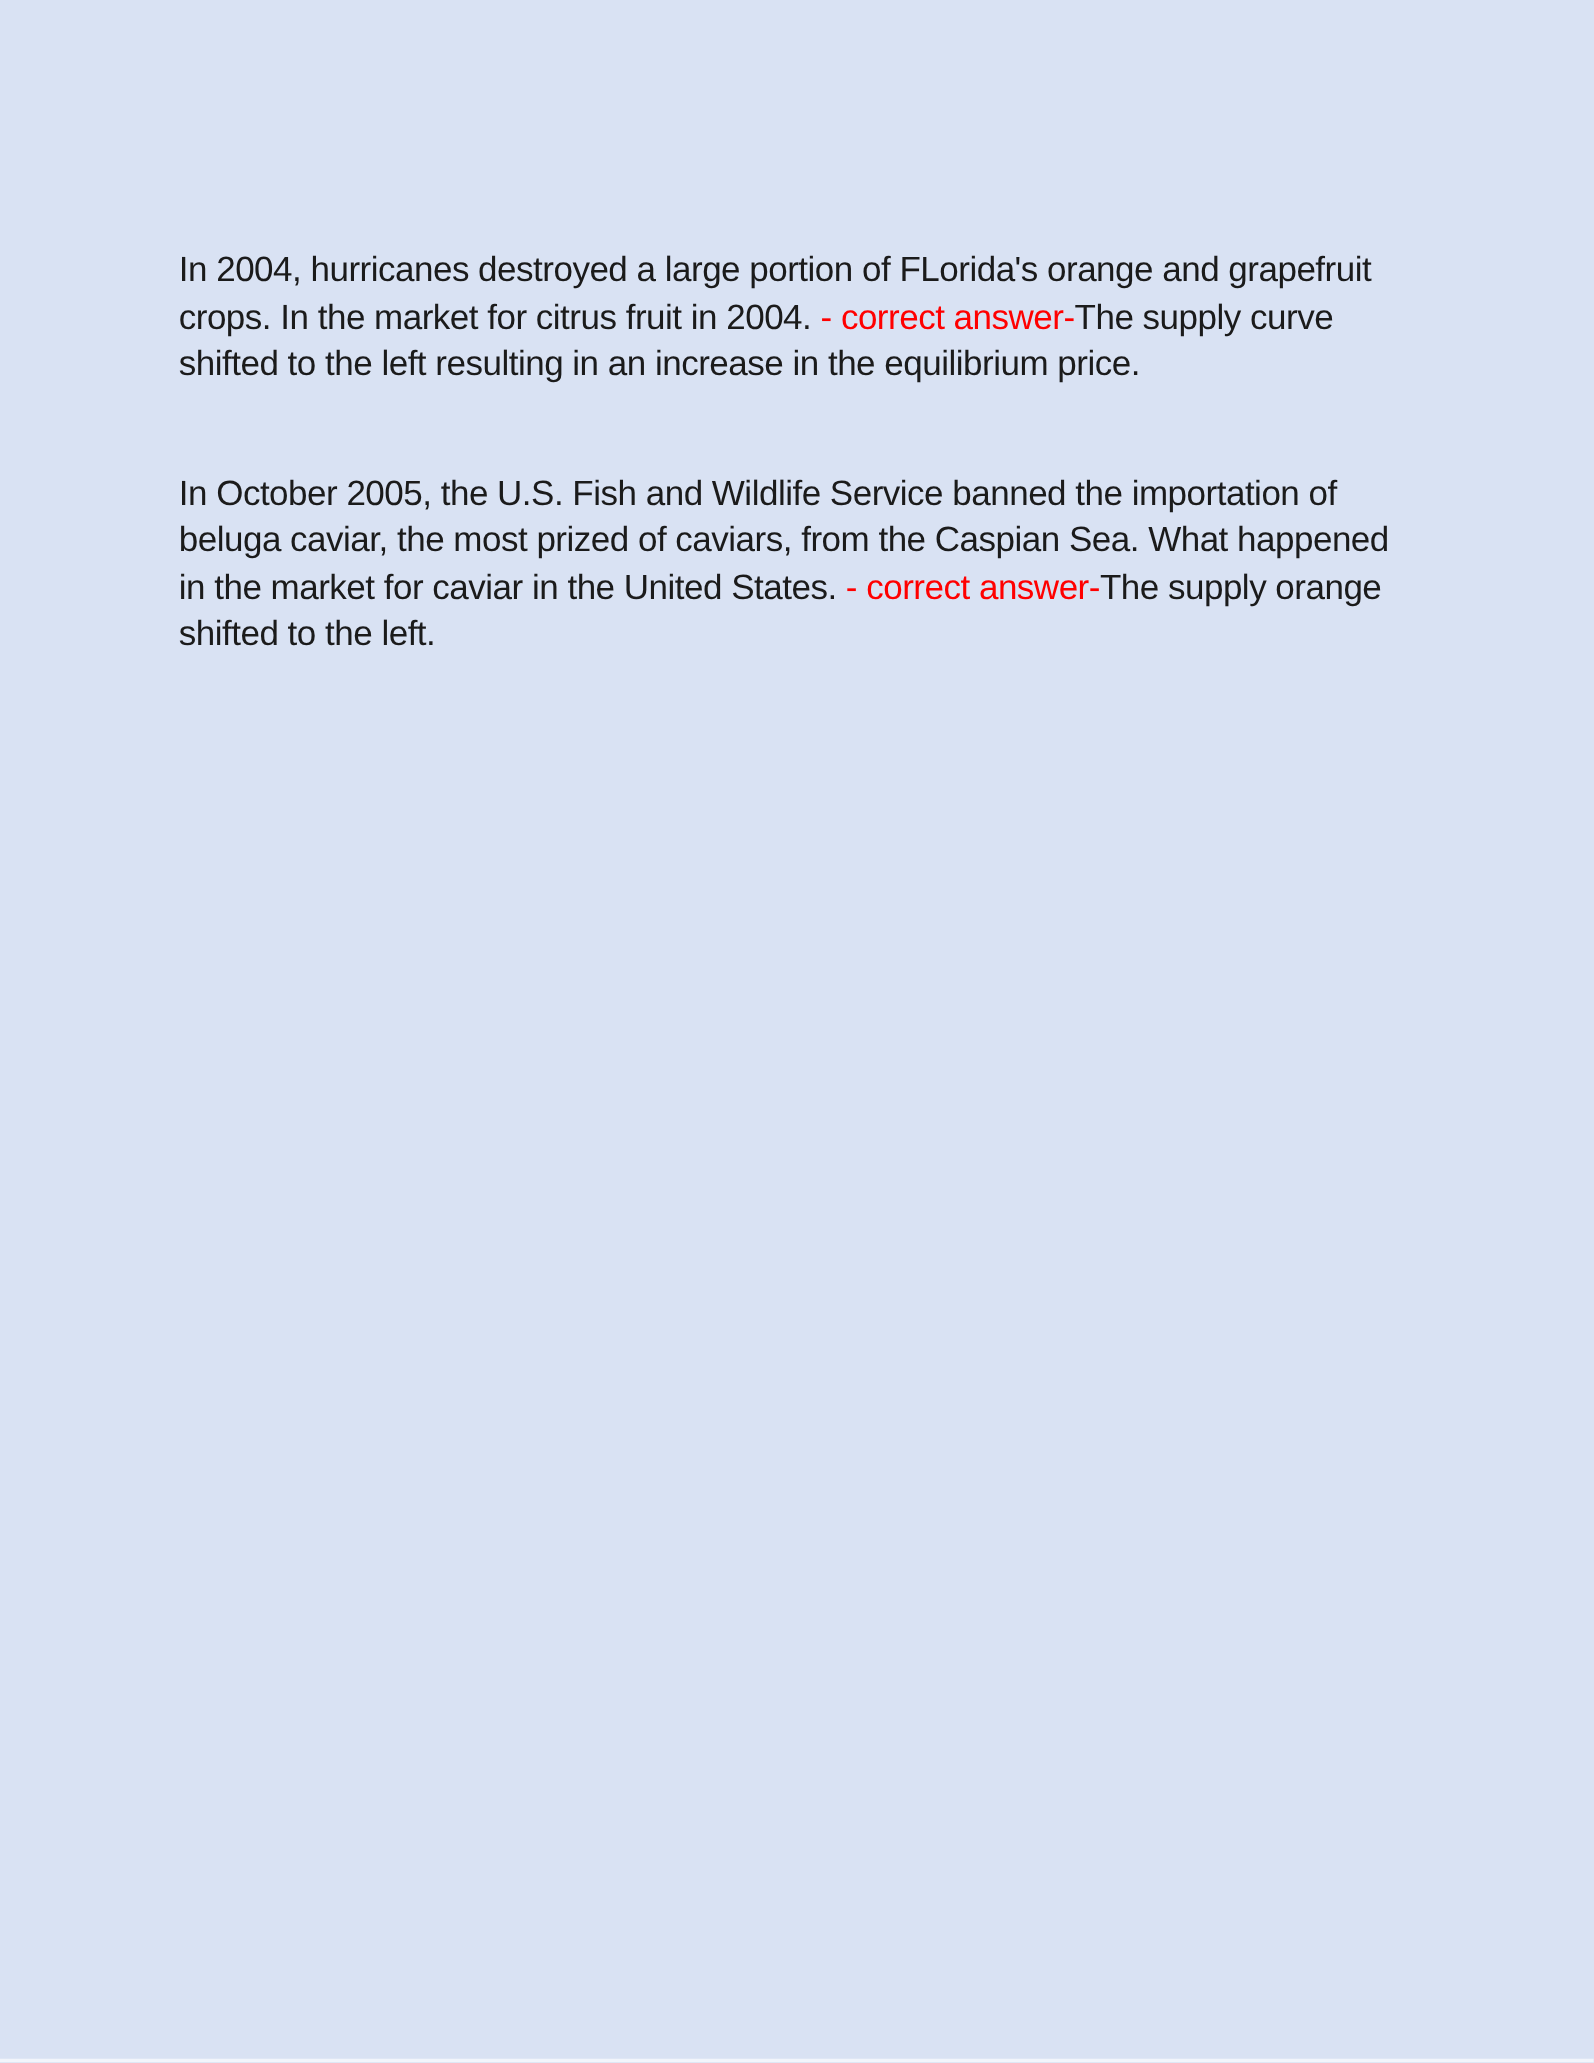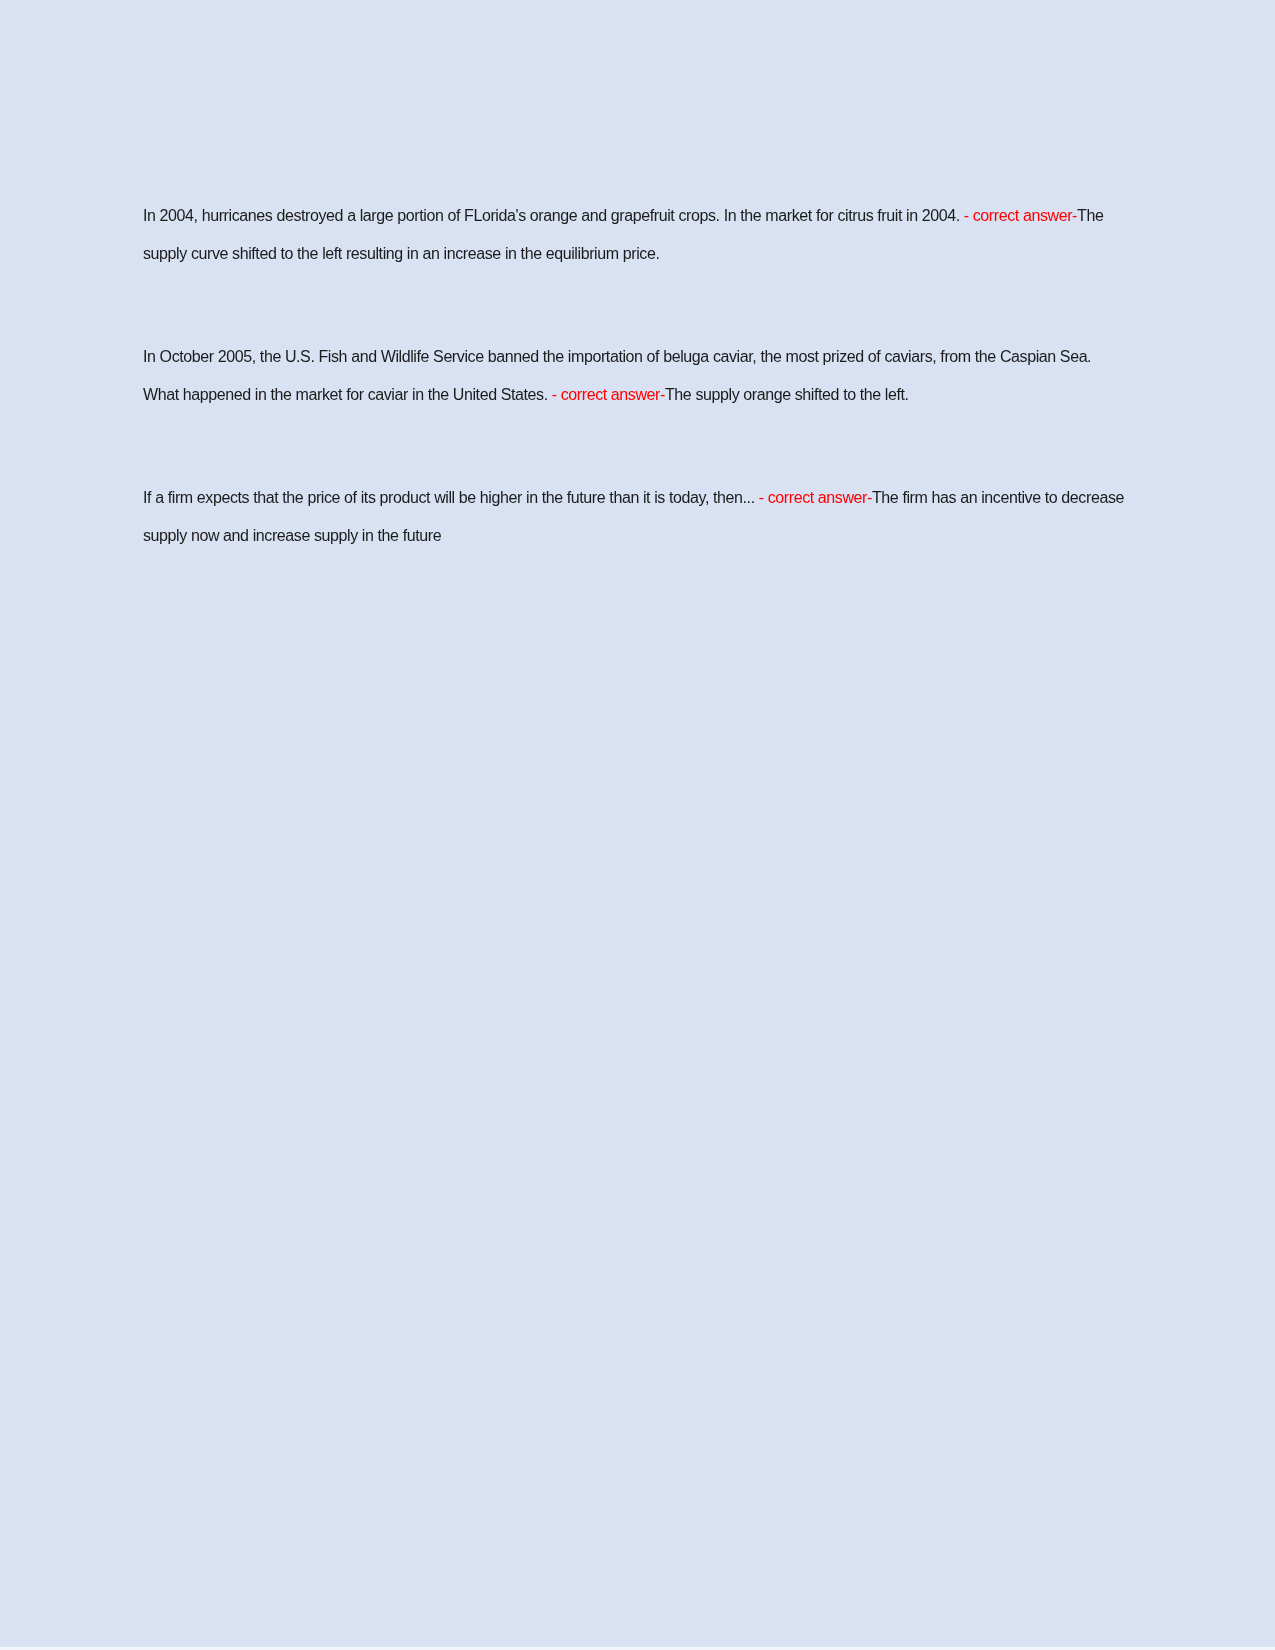--- a/index.html
+++ b/index.html
@@ -12,21 +12,21 @@
     background: #d9e2f3;
     overflow: hidden;
     font-family: "Liberation Sans", sans-serif;
     position: relative;
   }
   .doc-content {
     box-sizing: border-box;
     padding: 197px 56px 0 143px;
     width: 1275px;
     color: #1b1b1b;
-    font-size: 16px;
+    font-size: 28px;
     line-height: 37.5px;
     letter-spacing: -0.4px;
   }
   .doc-content .inner {
     width: 982px;
   }
   p.qa {
     margin: 0 0 66px 0;
   }
   p.qa:last-child {
@@ -51,18 +51,17 @@
   <div class="inner">
 
     <p class="qa"><span>In 2004, hurricanes destroyed a large portion of FLorida's orange and grapefruit crops. In the market for citrus fruit in 2004. </span><span class="marker">- correct answer-</span><span>The supply curve shifted to the left resulting in an increase in the equilibrium price.</span></p>
 
     <p class="qa"><span>In October 2005, the U.S. Fish and Wildlife Service banned the importation of beluga caviar, the most prized of caviars, from the Caspian Sea. What happened in the market for caviar in the United States. </span><span class="marker">- correct answer-</span><span>The supply orange shifted to the left.</span></p>
 
 
 
 
 
-    <p class="qa"><span>If a firm expects that the price of its product will be higher in the future than it is today, then... </span><span class="marker">- correct answer-</span><span>The firm has an incentive to decrease supply now and increase supply in the future</span></p>
 
   </div>
 </div>
 
 <div class="page-edge"></div>
 
 </body></html>

